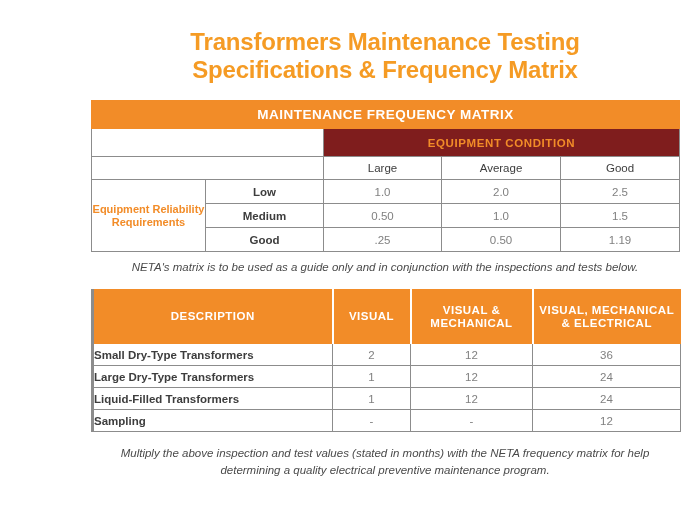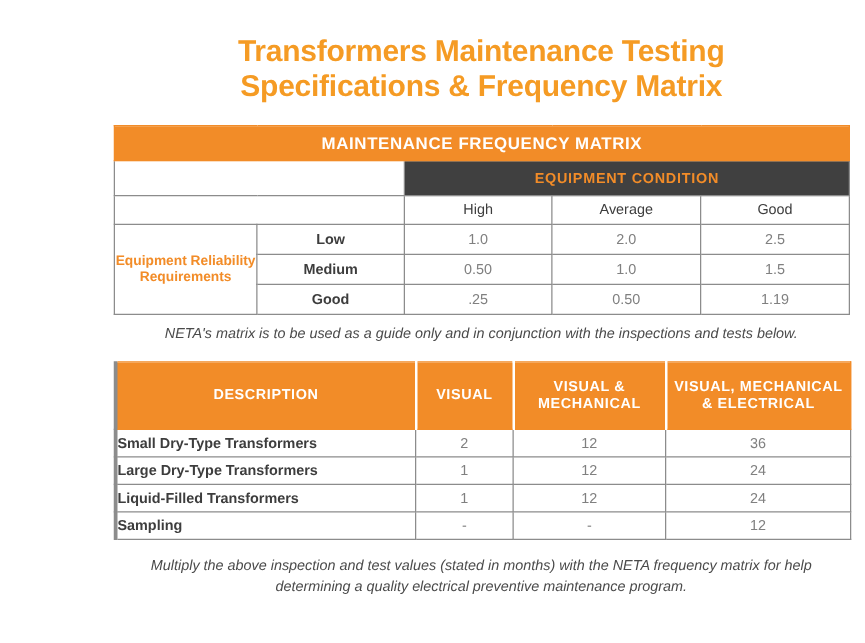--- a/index.html
+++ b/index.html
@@ -66,21 +66,21 @@
 
   
   .t1-empty { height: 27px; background:#fff; border-left-color:#8c8c8c; }
   .t1-eqcond {
     height: 27px;
     color: #F28C28;
     font-weight: bold;
     font-size: 11.5px;
     letter-spacing: 0.6px;
     text-align: center;
-    background: #404040;
+    background: #7f1d1d;
   }
   .t1-condhdr {
     height: 22px;
     text-align: center;
     font-size: 11.5px;
     color: #3d3d3d;
     background: #fff;
   }
   .t1-sidelabel {
     color: #F28C28;
@@ -185,21 +185,21 @@
       <tbody>
         <tr>
           <td class="banner banner-main" colspan="5">MAINTENANCE FREQUENCY MATRIX</td>
         </tr>
         <tr>
           <td class="t1-empty" colspan="2"></td>
           <td class="t1-eqcond" colspan="3">EQUIPMENT CONDITION</td>
         </tr>
         <tr>
           <td class="blank-cell" colspan="2"></td>
-          <td class="t1-condhdr">High</td>
+          <td class="t1-condhdr">Large</td>
           <td class="t1-condhdr">Average</td>
           <td class="t1-condhdr">Good</td>
         </tr>
         <tr>
           <td class="t1-sidelabel" rowspan="3">Equipment Reliability Requirements</td>
           <td class="t1-rowlabel">Low</td>
           <td class="t1-val">1.0</td>
           <td class="t1-val">2.0</td>
           <td class="t1-val">2.5</td>
         </tr>

